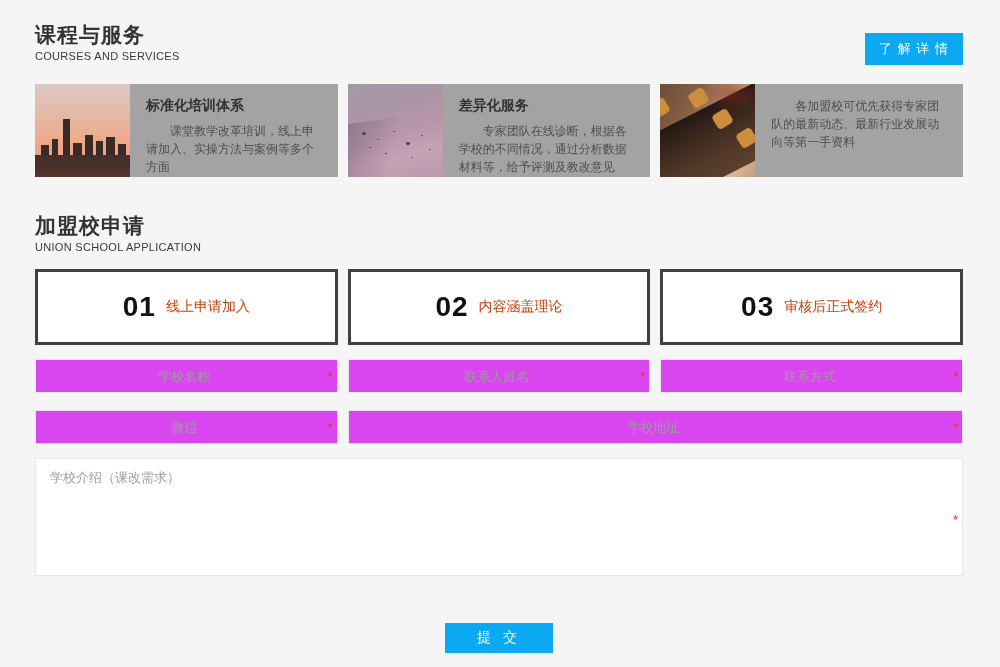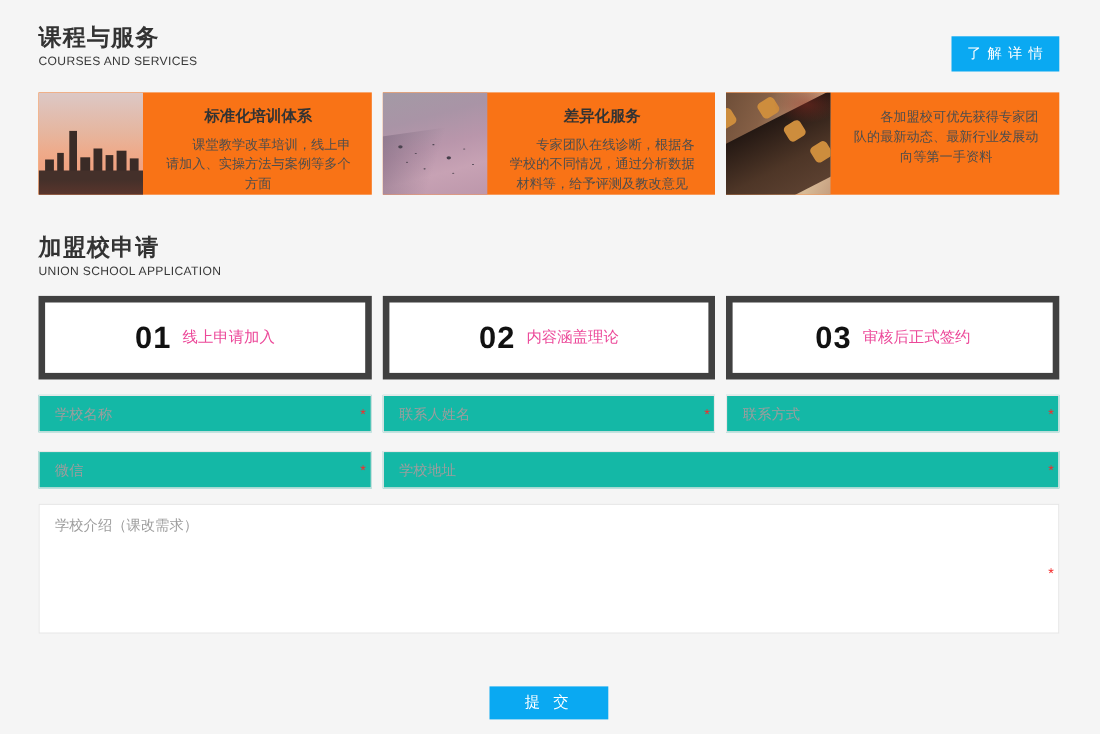--- a/index.html
+++ b/index.html
@@ -16,21 +16,21 @@
   .sec-title { font-size: 21px; color: #333; font-weight: 700; letter-spacing: 1px; line-height: 1.25; }
   .sec-sub { font-size: 11px; color: #3a3a3a; margin-top: 2px; letter-spacing: .3px; }
   .btn-more {
     margin-top: 11px; width: 98px; height: 32px; border: none; cursor: pointer;
     background: var(--accent); color: #fff; font-size: 13px; letter-spacing: 1px;
     font-family: inherit;
   }
 
   
   .cards { display: grid; grid-template-columns: repeat(3, 1fr); gap: 10px; margin-top: 19px; }
-  .card { background: #f97316; height: 93px; display: flex; overflow: hidden; text-align: center; }
+  .card { background: #a3a3a3; height: 93px; display: flex; overflow: hidden; }
   .card-img { width: 95px; min-width: 95px; height: 93px; position: relative; overflow: hidden; }
   .card-body { padding: 13px 14px 0 16px; }
   .card-title { font-size: 14px; color: #333; font-weight: 700; margin-bottom: 7px; }
   .card-desc { font-size: 12px; color: #4d4d4d; line-height: 1.5; text-indent: 2em; }
 
   
   .img-city { background: linear-gradient(to bottom, #dcc8c6 0%, #e6b59e 40%, #eeab8b 58%, #f0a483 70%, #ee9f7e 100%); }
   .img-city .base { position: absolute; bottom: 0; left: 0; width: 100%; height: 22px; background: #44302a; }
   .img-city .bld { position: absolute; background: #3a2b26; }
   .img-city .b1 { left: 6px;  bottom: 20px; width: 8px;  height: 12px; }
@@ -62,34 +62,34 @@
   .img-film .hole { position: absolute; width: 17px; height: 16px; background: #cd8d3d; border-radius: 4px;
     transform: rotate(-32deg); }
   .img-film .h1 { left: -9px; top: 16px; }
   .img-film .h2 { left: 30px; top: 6px; }
   .img-film .h3 { left: 54px; top: 27px; }
   .img-film .h4 { left: 78px; top: 46px; }
 
   
   .sec2 { margin-top: 36px; }
   .steps { display: grid; grid-template-columns: repeat(3, 1fr); gap: 10px; margin-top: 16px; }
-  .step { background: #fff; border: 6px solid #404040; height: 76px; display: flex;
+  .step { background: #fff; border: 3px solid #404040; height: 76px; display: flex;
     align-items: center; justify-content: center; gap: 10px; }
   .step-num { font-size: 28px; font-weight: 700; color: #111; letter-spacing: 1px; }
-  .step-label { font-size: 14px; color: #ec4899; }
+  .step-label { font-size: 14px; color: #c2410c; }
 
   
   .frow { display: grid; grid-template-columns: repeat(3, 1fr); gap: 10px; }
   .row1 { margin-top: 14px; }
   .row2 { margin-top: 17px; border-radius: 11px; }
   .span2 { grid-column: 2 / 4; }
   .field { position: relative; }
   .field input {
-    width: 100%; height: 34px; border: 1px solid #e7e7e7; background: #14b8a6;
-    padding: 0 18px 0 14px; font-size: 13px; color: #333; font-family: inherit; outline: none;
+    width: 100%; height: 34px; border: 1px solid #e7e7e7; background: #d946ef;
+    padding: 0 18px 0 14px; font-size: 13px; color: #333; font-family: inherit; outline: none; text-align: center;
   }
   .field input::placeholder, .field textarea::placeholder { color: #9d9d9d; }
   .ta-wrap { margin-top: 14px; }
   .field textarea {
     width: 100%; height: 118px; border: 1px solid #e7e7e7; background: #fff; resize: none;
     padding: 10px 18px 10px 14px; font-size: 13px; color: #333; font-family: inherit; outline: none;
   }
   .req { position: absolute; right: 5px; top: 50%; transform: translateY(-46%);
     color: #f42b2b; font-size: 13px; line-height: 1; }
   .submit-wrap { margin-top: 43px; text-align: center; }

